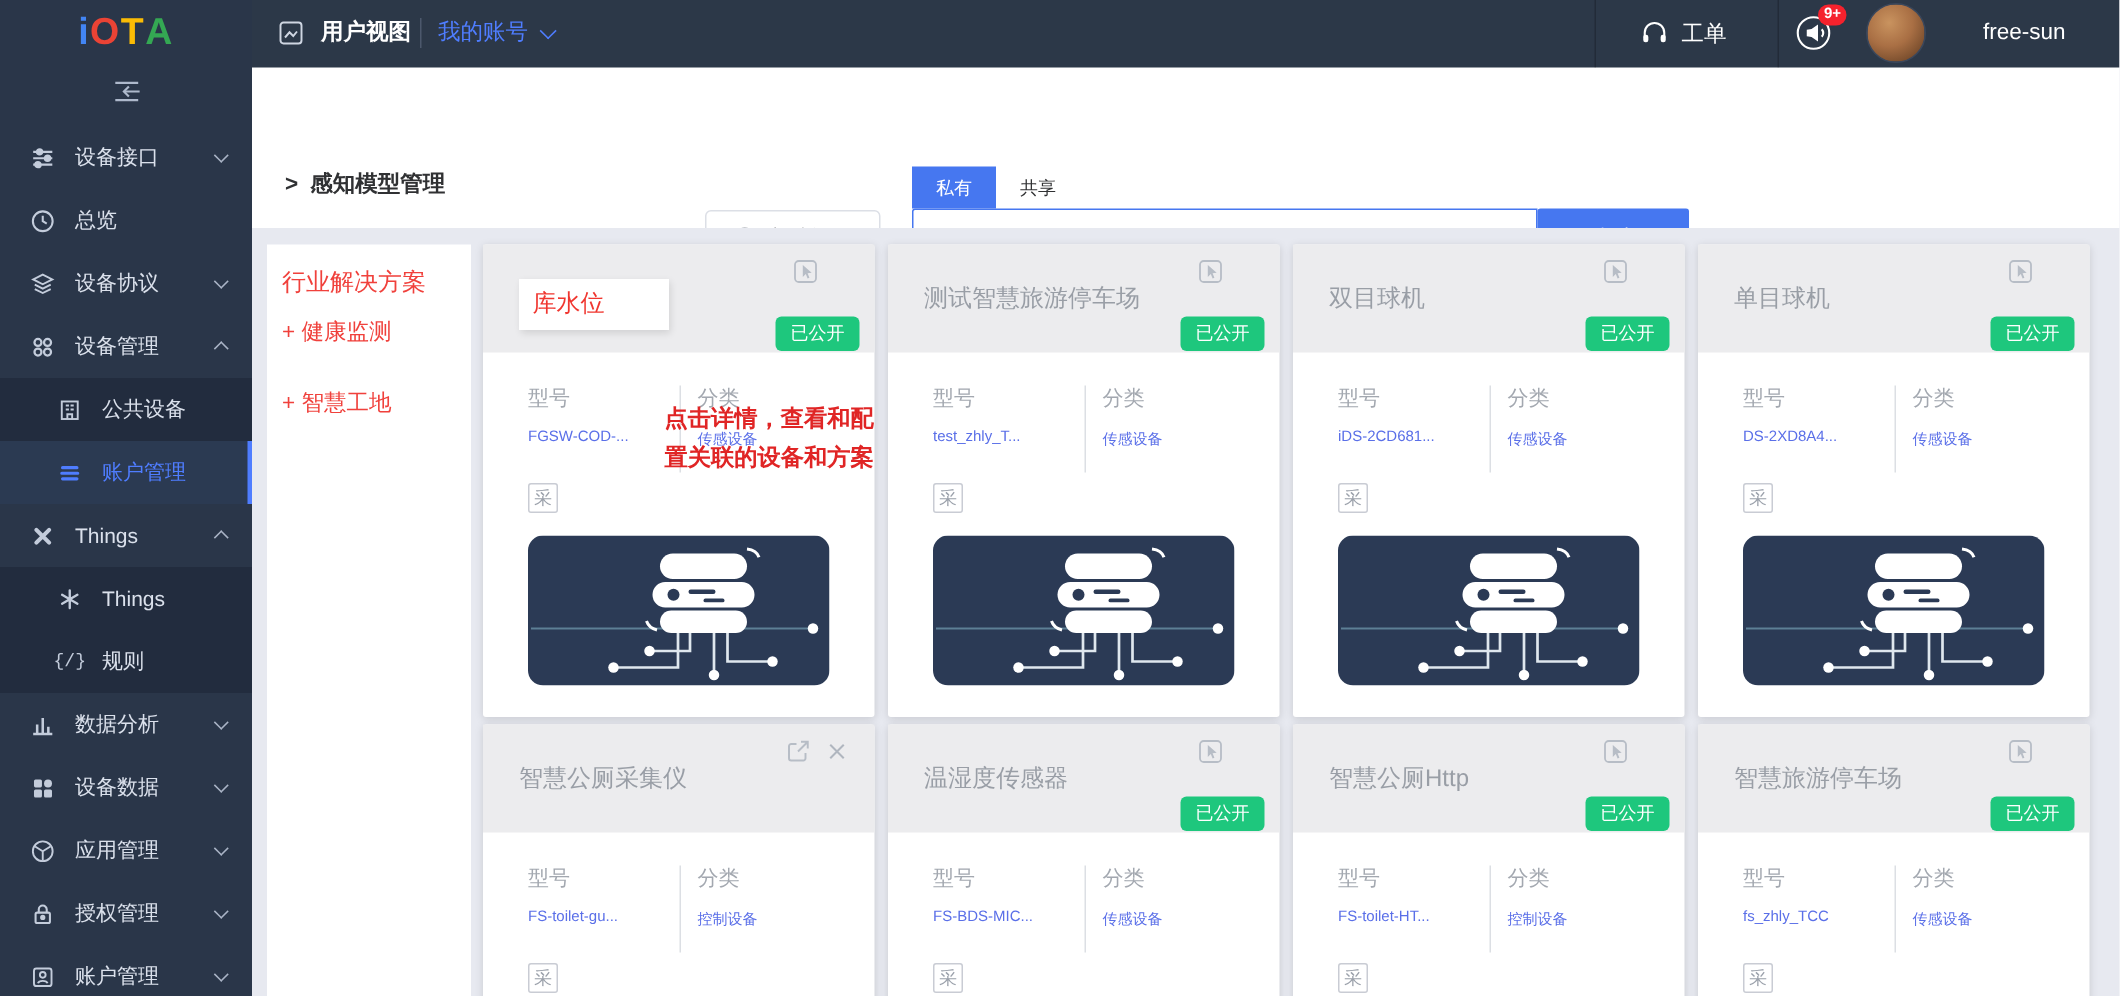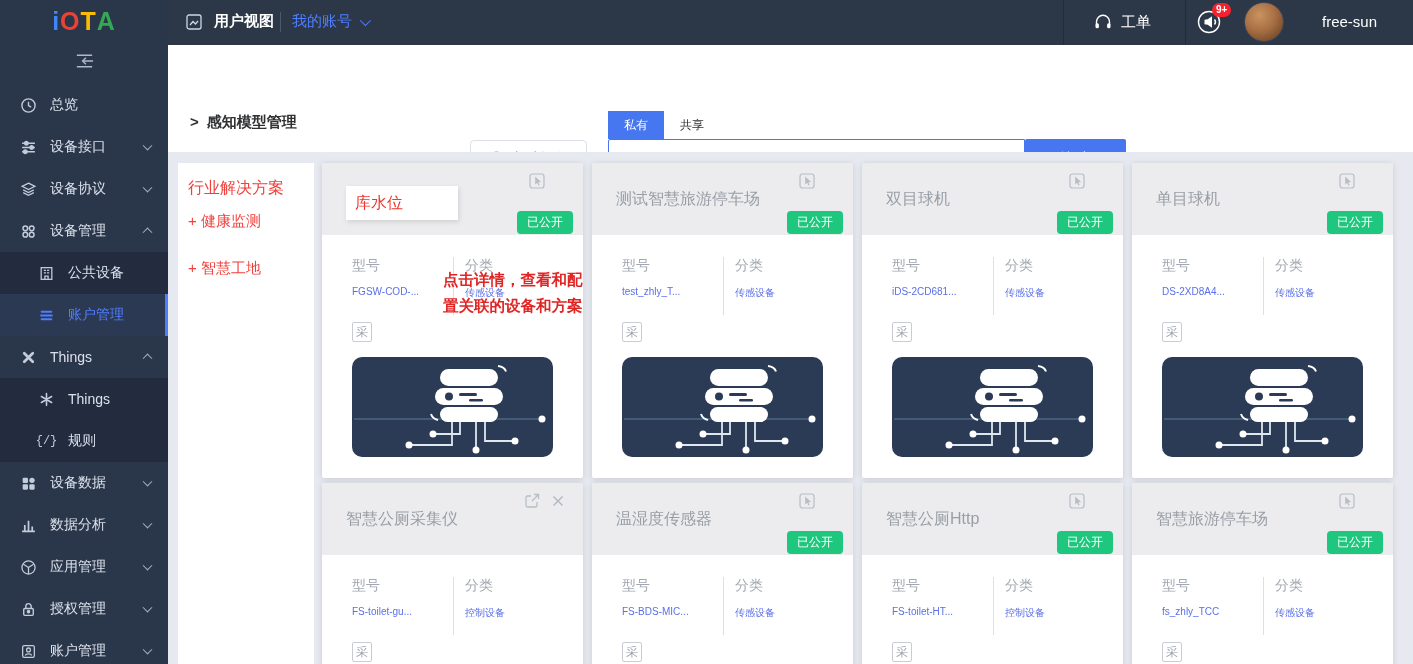--- a/index.html
+++ b/index.html
@@ -68,21 +68,21 @@
   .info-row { position:absolute; top:22px; left:30px; right:14px; display:flex; }
   .info-col1 { width:101px; }
   .vdiv { width:1px; height:58px; background:#dcdfe4; }
   .info-col2 { padding-left:11px; }
   .lbl { font-size:14px; color:#a3a8b0; }
   .val { margin-top:11px; font-size:10px; color:#5a6fe8; white-space:nowrap; }
   .collect-box { position:absolute; top:87px; left:30px; width:20px; height:20px; border:1px solid #c9ccd4; color:#9ba1ab; font-size:12px; line-height:19px; text-align:center; border-radius:2px; }
   .dev-img { position:absolute; top:122px; left:30px; width:201px; height:100px; }
 
   
-  .tooltip-box { position:absolute; left:24px; top:23px; width:112px; height:34px; background:#fff; color:#f0362f; font-size:16px; line-height:34px; padding-left:9px; box-shadow:1px 2px 5px rgba(0,0,0,.12); z-index:6; }
+  .tooltip-box { position:absolute; left:24px; top:23px; width:100px; height:34px; background:#fff; color:#f0362f; font-size:16px; line-height:34px; padding-left:9px; box-shadow:1px 2px 5px rgba(0,0,0,.12); z-index:6; }
   .hint-text { position:absolute; left:121px; top:104px; width:148px; color:#e02525; font-size:15.5px; font-weight:bold; line-height:26px; z-index:6; }
 </style>
 </head>
 <body>
 
 <div class="app">
 
   <aside class="sidebar">
     <div class="logo" id="logo">
         <span style="color:#4285f4">i</span>
@@ -96,38 +96,38 @@
             <path d="M3 2h16M3 14h16M20 8H9"></path>
             <path d="M12.5 4.5L9 8l3.5 11.5" stroke="none"></path>
             <path d="M12.5 4.5L9 8l3.5 3.5"></path>
           </svg>
       </span>
     </div>
     <nav id="sidebar-nav">
         <div class="nav-item">
     <span class="nav-icon">
             <svg viewBox="0 0 16 16" fill="none" stroke="currentColor" stroke-width="1.3">
-              <circle cx="8" cy="8" r="6.2"></circle>
-              <path d="M8 4.5V8l2.5 1.5"></path>
-            </svg>
-          </span>
-    <span class="nav-label">总览</span>
-
-  </div>
-        <div class="nav-item">
-    <span class="nav-icon">
-            <svg viewBox="0 0 16 16" fill="none" stroke="currentColor" stroke-width="1.3">
               <path d="M2 4h12M2 8h12M2 12h12"></path>
               <circle cx="6" cy="4" r="1.7" fill="currentColor"></circle>
               <circle cx="11" cy="8" r="1.7" fill="currentColor"></circle>
               <circle cx="5" cy="12" r="1.7" fill="currentColor"></circle>
             </svg>
           </span>
     <span class="nav-label">设备接口</span>
     <span class="chev down"></span>
+  </div>
+        <div class="nav-item">
+    <span class="nav-icon">
+            <svg viewBox="0 0 16 16" fill="none" stroke="currentColor" stroke-width="1.3">
+              <circle cx="8" cy="8" r="6.2"></circle>
+              <path d="M8 4.5V8l2.5 1.5"></path>
+            </svg>
+          </span>
+    <span class="nav-label">总览</span>
+
   </div>
         <div class="nav-item">
     <span class="nav-icon">
             <svg viewBox="0 0 16 16" fill="none" stroke="currentColor" stroke-width="1.2">
               <path d="M8 2l6 3-6 3-6-3z"></path>
               <path d="M3 8.3L8 10.8l5-2.5M3 11l5 2.5 5-2.5"></path>
             </svg>
           </span>
     <span class="nav-label">设备协议</span>
     <span class="chev down"></span>
@@ -187,37 +187,37 @@
           <div class="nav-item nav-sub">
     <span class="nav-icon">
               <span class="ticon">{/}</span>
             </span>
     <span class="nav-label">规则</span>
 
   </div>
         </div>
         <div class="nav-item">
     <span class="nav-icon">
+            <svg viewBox="0 0 16 16" fill="none" stroke="currentColor" stroke-width="1.6">
+              <path d="M2 13.5h12M4.5 13.5V7.5M8 13.5V3.5M11.5 13.5V9"></path>
+            </svg>
+          </span>
+    <span class="nav-label">数据分析</span>
+    <span class="chev down"></span>
+  </div>
+        <div class="nav-item">
+    <span class="nav-icon">
             <svg viewBox="0 0 16 16" fill="currentColor">
               <rect x="2.5" y="2.5" width="5" height="5" rx="1"></rect>
               <rect x="8.8" y="2.5" width="5" height="5" rx="2.5"></rect>
               <rect x="2.5" y="8.8" width="5" height="5" rx="1"></rect>
               <rect x="8.8" y="8.8" width="5" height="5" rx="1"></rect>
             </svg>
           </span>
     <span class="nav-label">设备数据</span>
-    <span class="chev down"></span>
-  </div>
-        <div class="nav-item">
-    <span class="nav-icon">
-            <svg viewBox="0 0 16 16" fill="none" stroke="currentColor" stroke-width="1.6">
-              <path d="M2 13.5h12M4.5 13.5V7.5M8 13.5V3.5M11.5 13.5V9"></path>
-            </svg>
-          </span>
-    <span class="nav-label">数据分析</span>
     <span class="chev down"></span>
   </div>
         <div class="nav-item">
     <span class="nav-icon">
             <svg viewBox="0 0 16 16" fill="none" stroke="currentColor" stroke-width="1.2">
               <circle cx="8" cy="8" r="6.2"></circle>
               <path d="M8 8v6M8 8L3.2 5M8 8l4.8-3"></path>
             </svg>
           </span>
     <span class="nav-label">应用管理</span>

